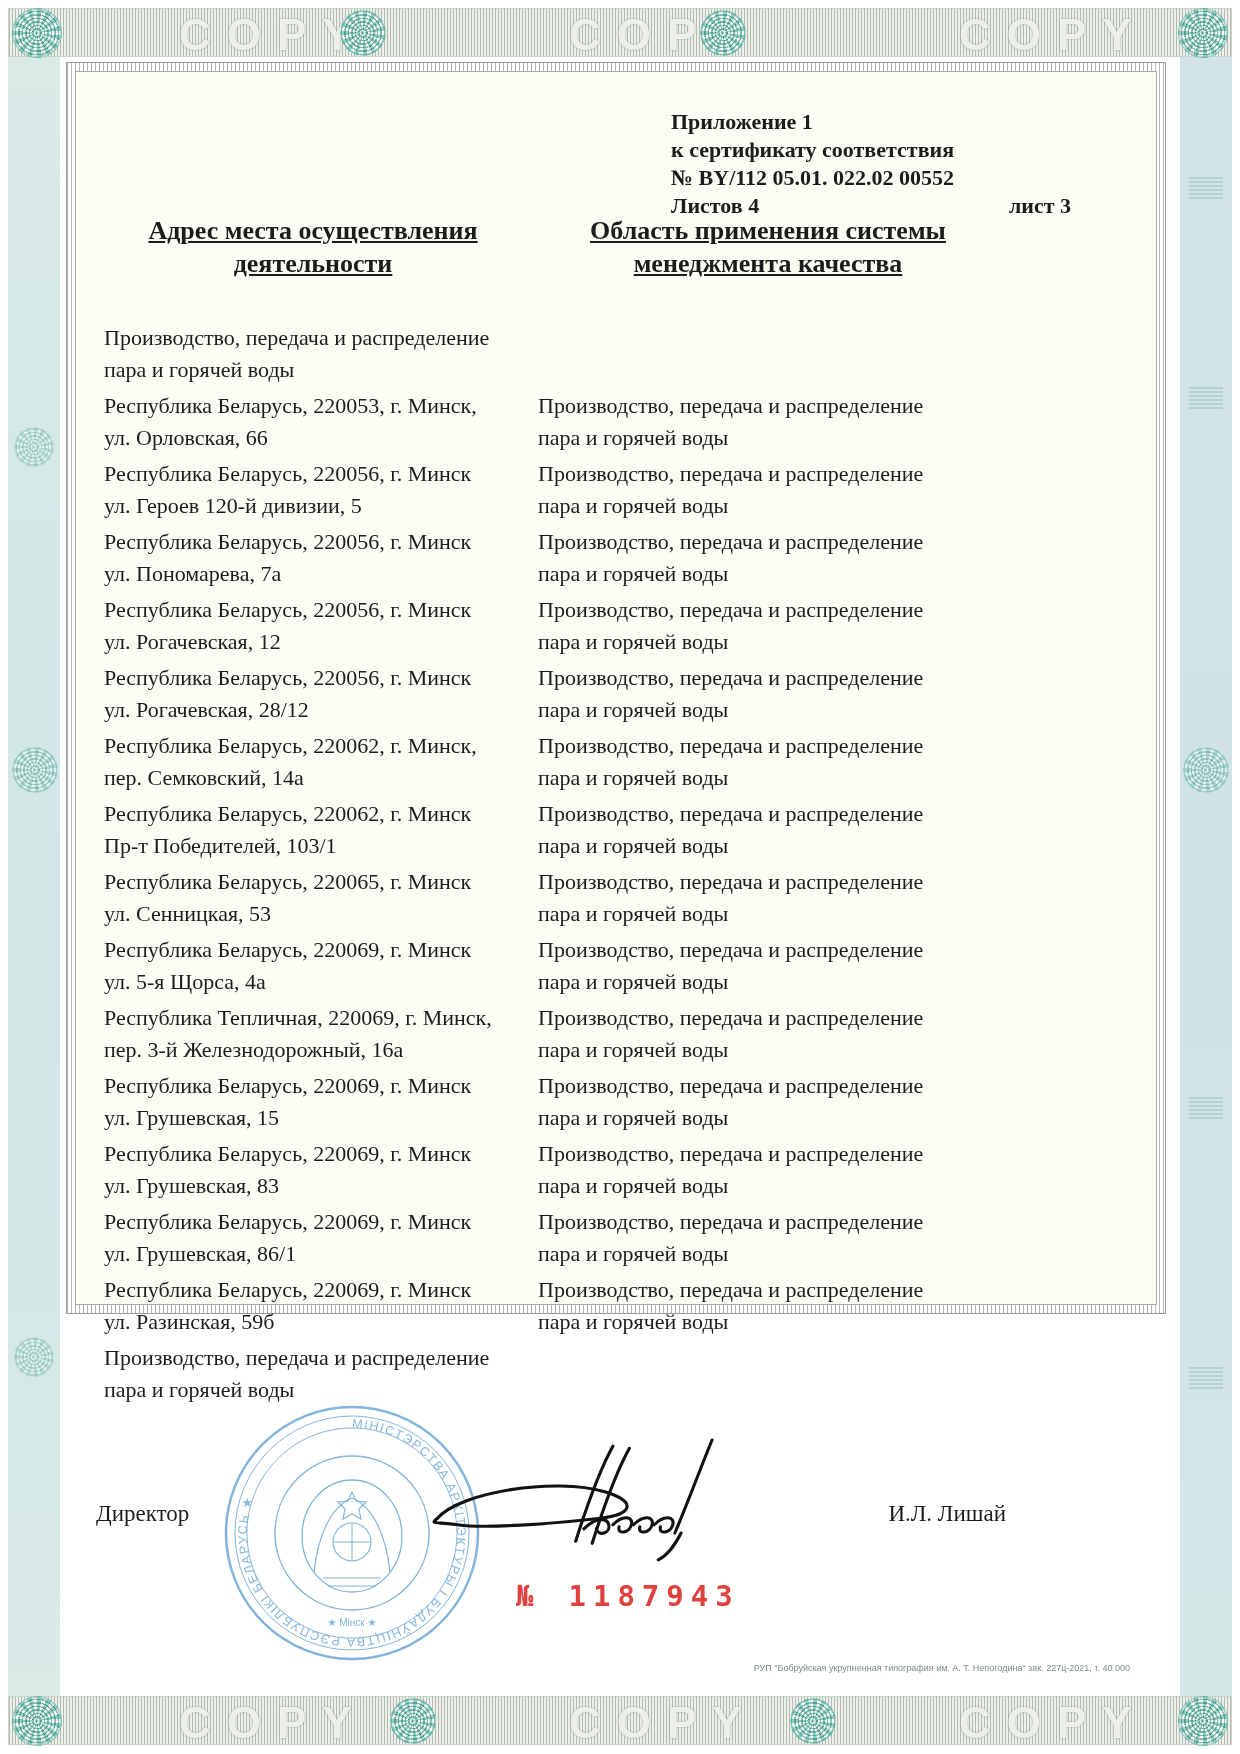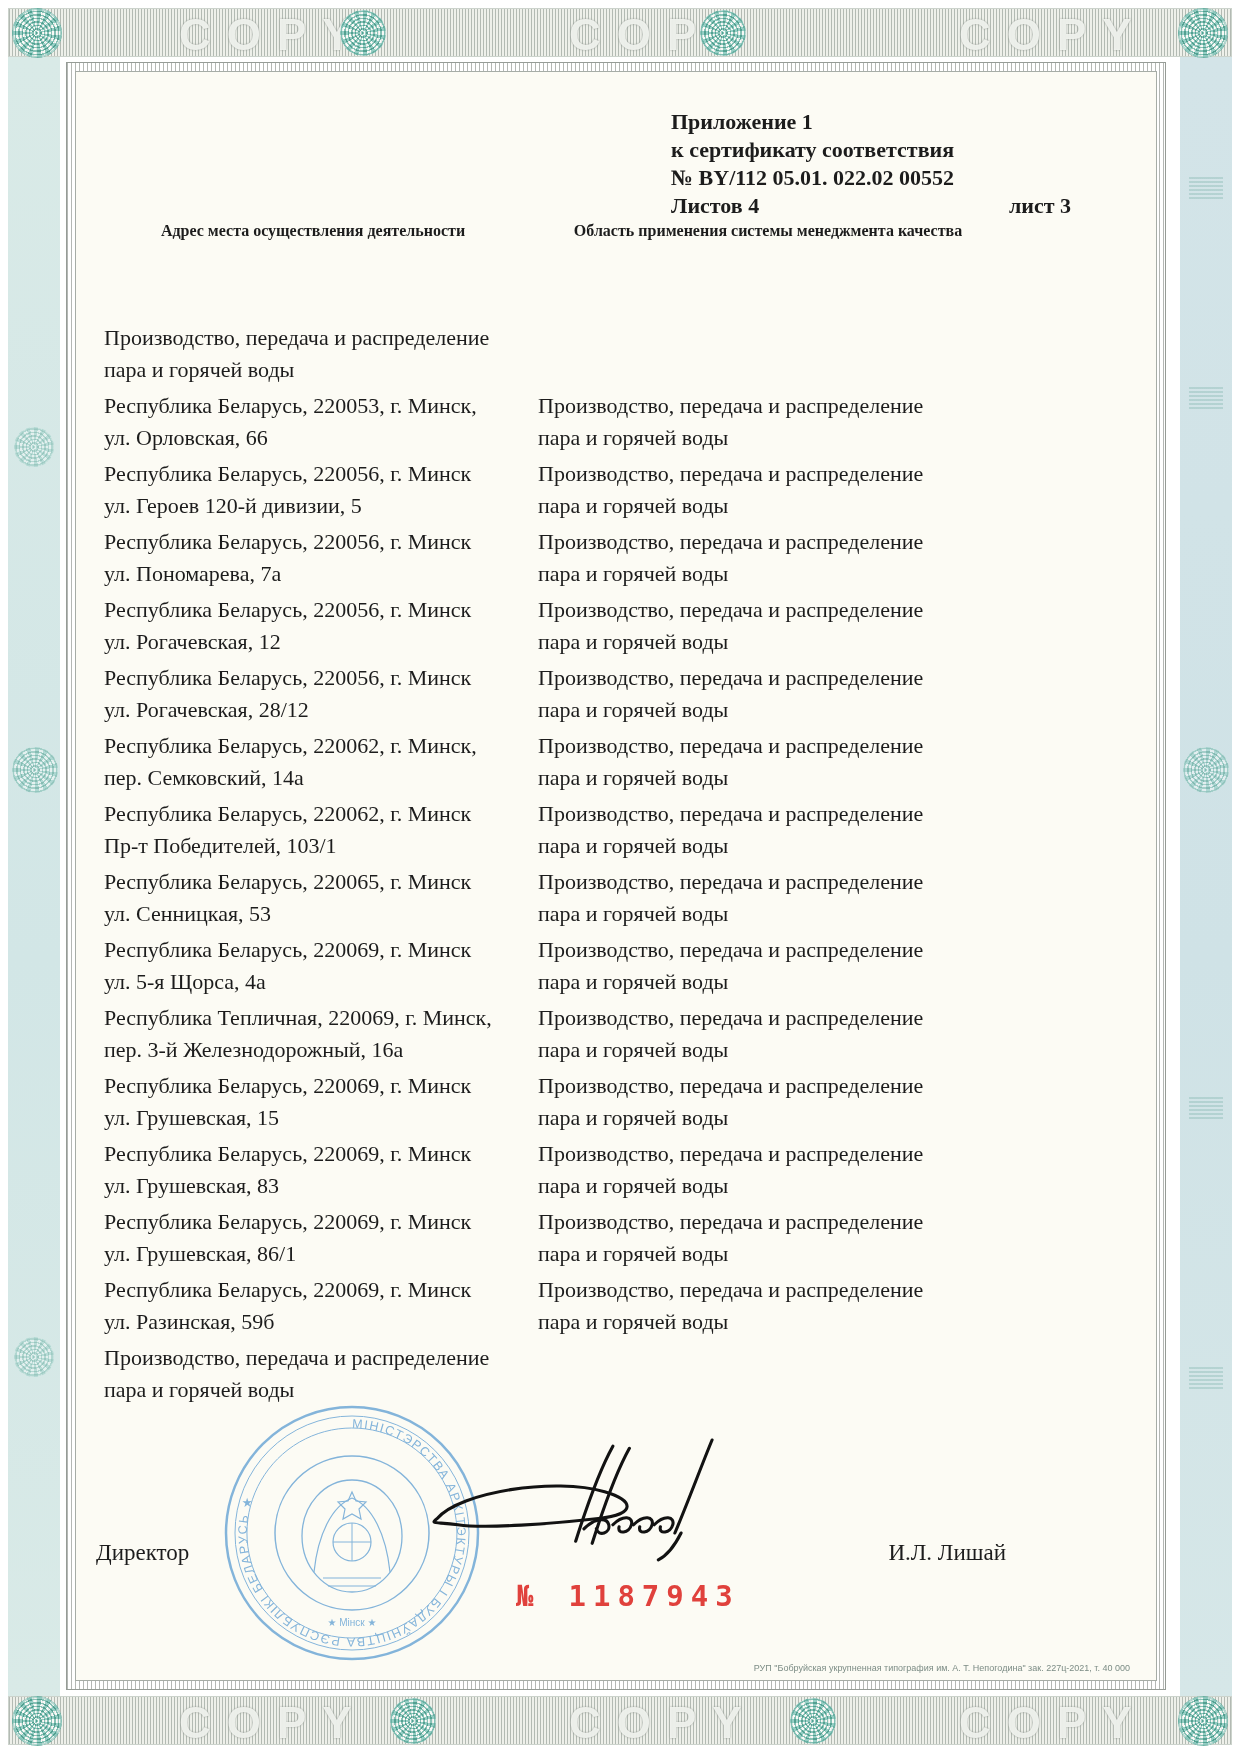--- a/index.html
+++ b/index.html
@@ -32,45 +32,45 @@
       background:
         repeating-conic-gradient(rgba(134,200,189,0.85) 0 12deg, rgba(250,252,250,0.35) 12deg 24deg),
         repeating-radial-gradient(circle, rgba(126,190,178,0.9) 0 1.5px, rgba(255,255,255,0.55) 1.5px 3.5px);
       background-blend-mode:multiply;
       box-shadow:inset 0 0 0 2px rgba(126,190,178,0.55);}
   .rosette.faint{opacity:.45;}
   .band-mark{position:absolute;width:34px;height:22px;opacity:.55;
       background:repeating-linear-gradient(0deg, rgba(110,170,160,0.55) 0 2px, transparent 2px 4px);}
 
   
-  .frame{position:absolute;left:66px;top:62px;width:1100px;height:1628px;
+  .frame{position:absolute;left:66px;top:62px;width:1100px;height:1252px;
       border:1px solid #969c96;
       background:repeating-linear-gradient(90deg, rgba(118,124,118,0.55) 0 1px, rgba(252,251,244,0) 1px 4px);}
   .frame-inner{position:absolute;inset:8px;background:var(--paper);border:1px solid #a6aca6;}
 
   
   .content{position:absolute;inset:0;font-size:22px;line-height:32px;}
 
   .header-block{position:absolute;left:595px;top:36px;width:400px;
       font-weight:bold;font-size:22px;line-height:28px;}
   .header-block .sheets-row{display:flex;justify-content:space-between;}
 
   .col-headers{position:absolute;top:142px;left:0;width:100%;display:flex;}
-  .col-header{font-weight:bold;font-size:16px;line-height:33px;text-align:center;}
+  .col-header{font-weight:bold;font-size:26px;line-height:33px;text-align:center;text-decoration:underline;}
   .col-header.addr{width:430px;margin-left:22px;}
   .col-header.scope{width:440px;margin-left:20px;text-align:center;}
 
   .locations{position:absolute;top:250px;left:28px;right:20px;}
   .loc-row{display:flex;height:64px;margin-bottom:4px;}
   .cell{display:flex;flex-direction:column;}
   .cell span{display:block;height:32px;white-space:nowrap;}
   .cell.addr{width:434px;}
   .cell.scope{flex:1;}
 
-  .footer-row{position:absolute;top:1465px;left:20px;right:150px;
+  .footer-row{position:absolute;top:1426px;left:20px;right:150px;
       display:flex;justify-content:space-between;font-size:23px;}
 
   .signature{position:absolute;left:355px;top:1355px;width:310px;height:150px;}
   .seal{position:absolute;left:145px;top:1330px;width:262px;height:262px;opacity:.85;}
 
   .form-number{position:absolute;left:440px;top:1508px;
       font-family:"DejaVu Sans Mono",monospace;font-weight:bold;font-size:29px;
       color:var(--stamp-red);display:flex;align-items:baseline;}
   .form-number .num-label{margin-right:34px;letter-spacing:1px;}
   .form-number .num-value{letter-spacing:7px;}

